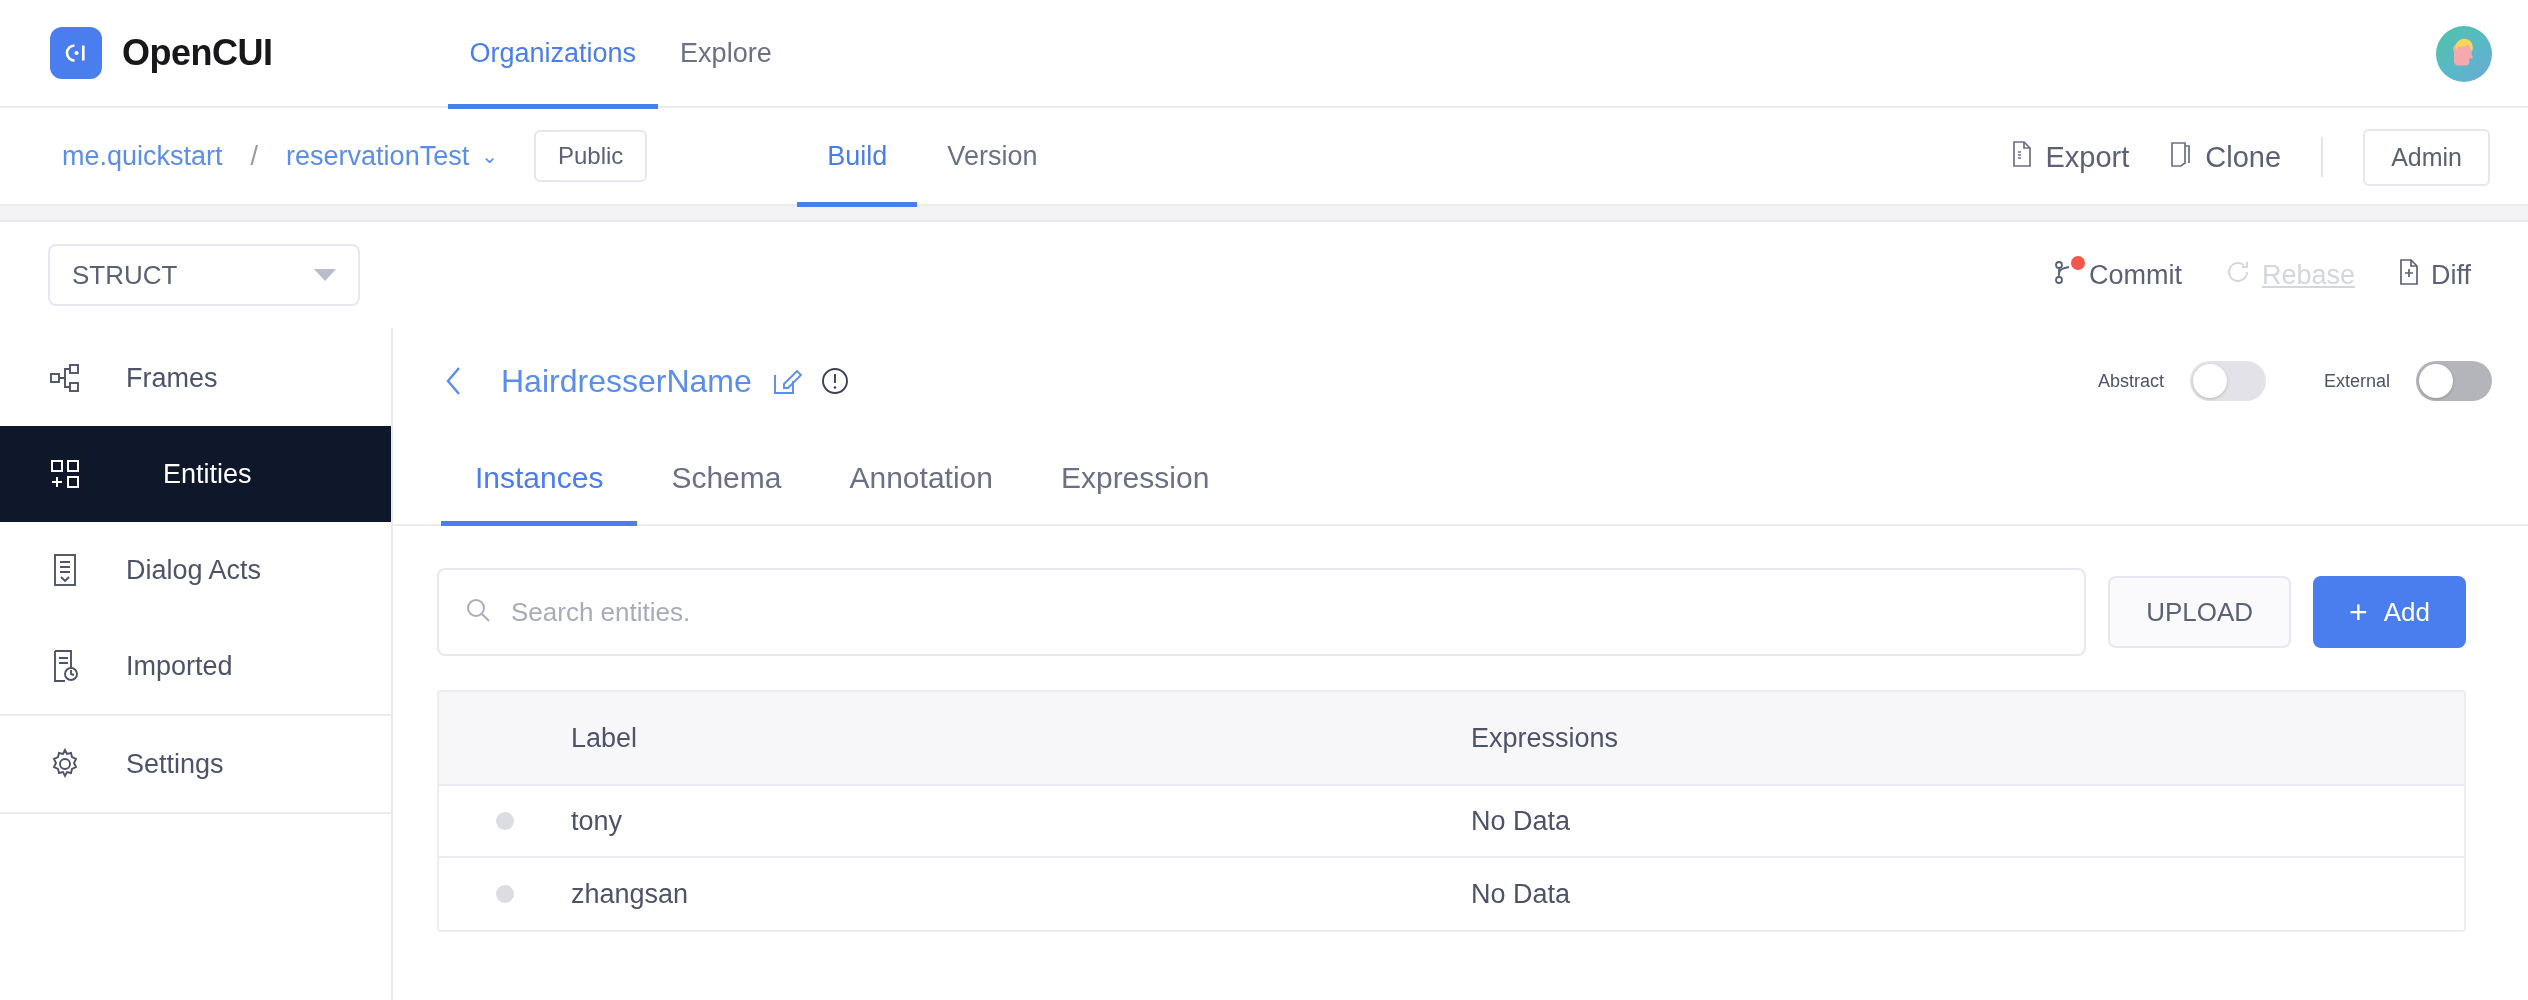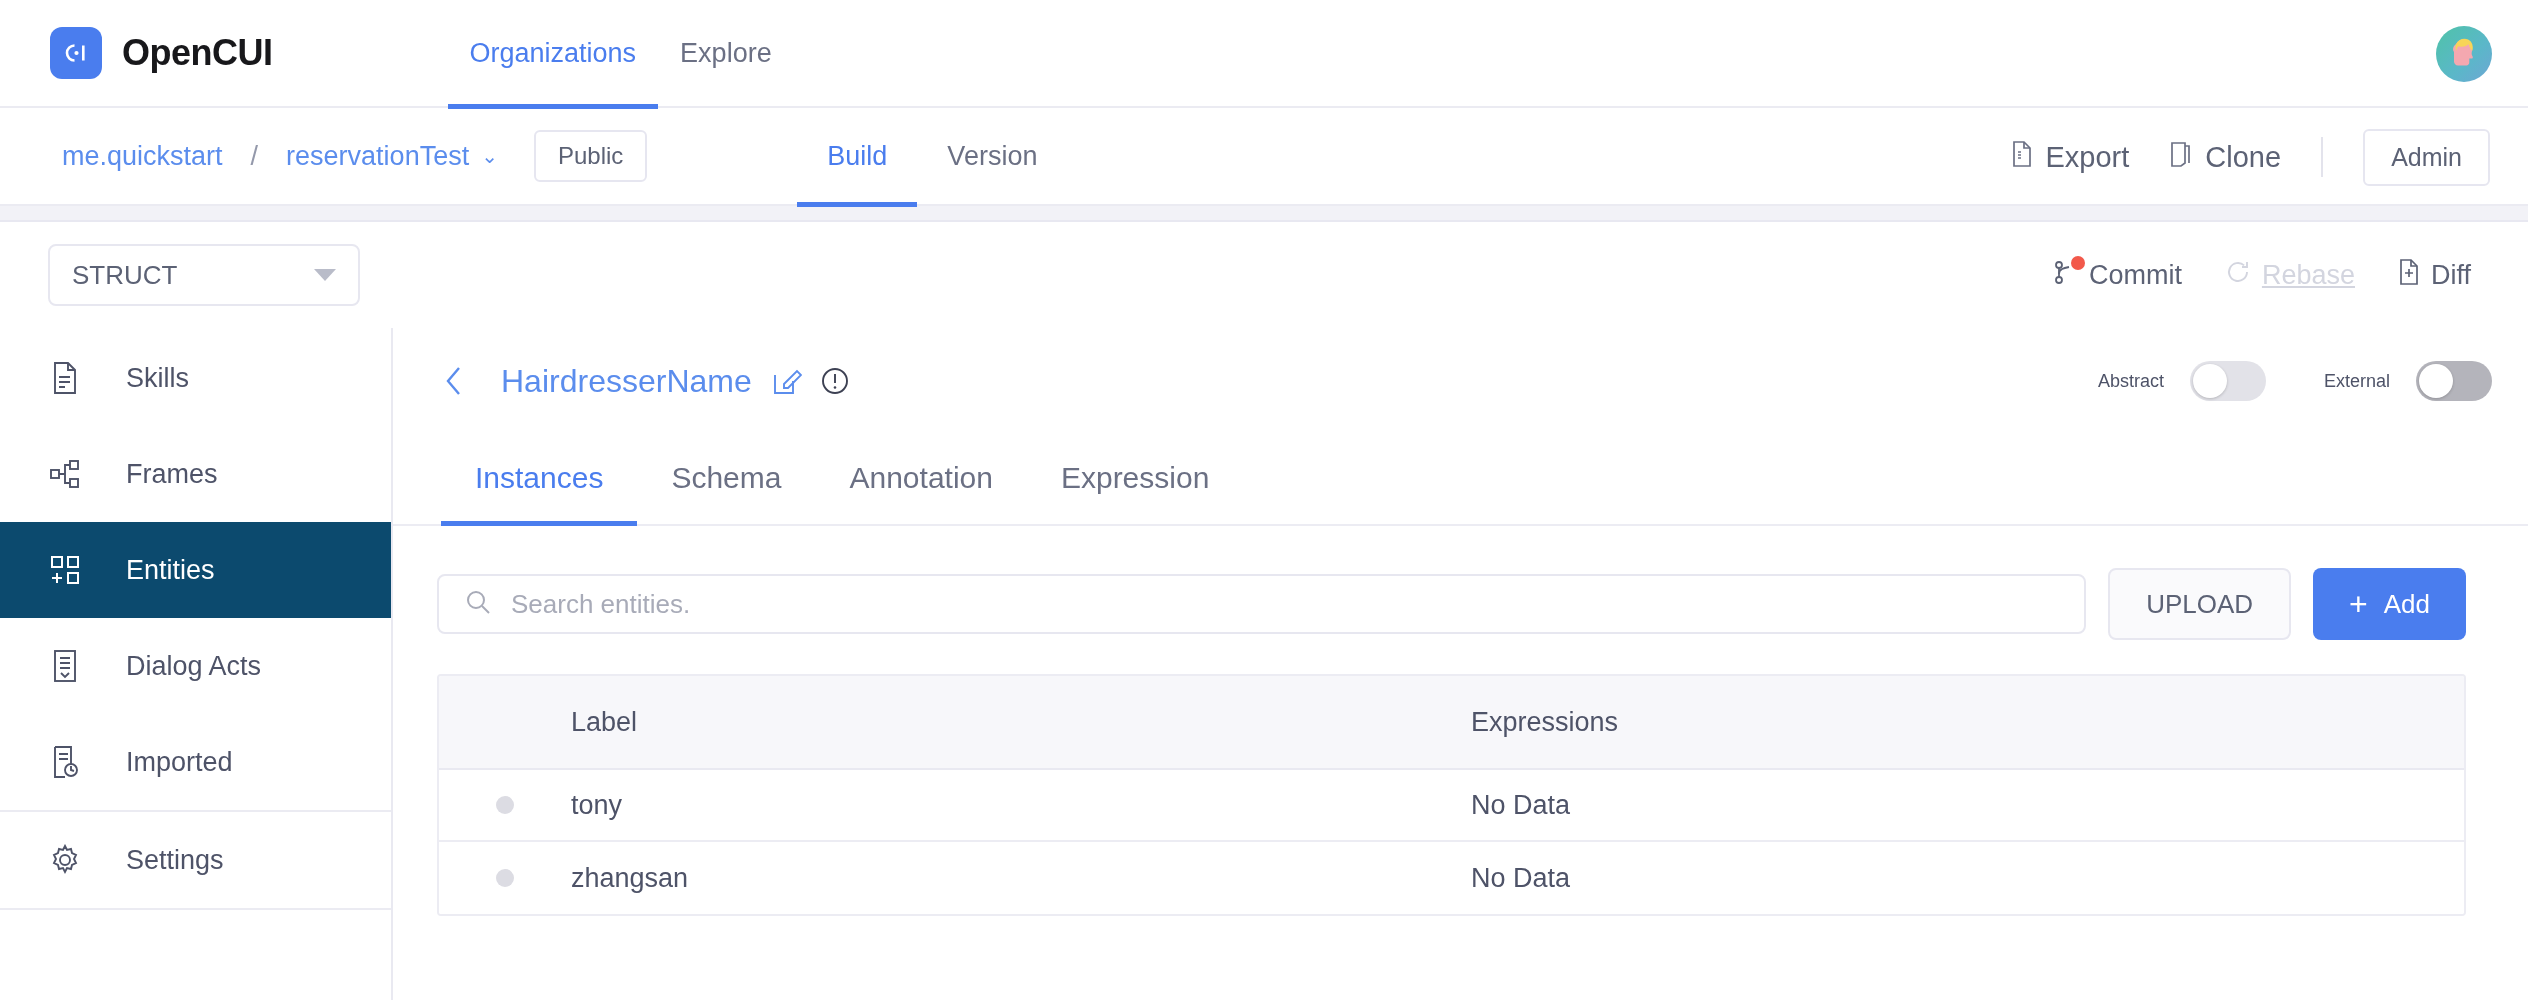--- a/index.html
+++ b/index.html
@@ -134,21 +134,21 @@
   
   .sidebar {
     width: 393px; flex: 0 0 393px;
     border-right: 2px solid #e9e9f1;
     background:#fff; padding-top: 2px;
   }
   .side-item {
     height: 96px; display:flex; align-items:center;
     padding-left: 46px; cursor:pointer; color:#4e5368;
   }
-  .side-item.active { background:#0c4a6e; color:#fff; }
+  .side-item.active { background:#0f172a; color:#fff;gap:37px; }
   .side-icon { width:38px; height:38px; display:flex; align-items:center; justify-content:center; }
   .side-label { font-size: 27px; margin-left: 42px; }
   .side-divider { height:2px; background:#ebebf2; width:100%; }
 
   
   .content { flex:1; background:#fff; position:relative; }
 
   .entity-head {
     height: 106px; display:flex; align-items:center;
     padding-left: 48px; position:relative;
@@ -186,21 +186,21 @@
   .subtab.active::after {
     content:""; position:absolute; left:0; right:0; bottom:-2px;
     height: 5px; background:#4a7dee;
   }
 
   .searchrow {
     display:flex; align-items:center;
     padding: 42px 62px 0 44px;
   }
   .searchbox {
-    flex:1; height: 60px;
+    flex:1; height: 88px;
     border: 2px solid #e7e7f0; border-radius: 8px;
     display:flex; align-items:center; padding: 0 26px; background:#fff;
   }
   .search-input {
     border:none; outline:none; flex:1; margin-left: 20px;
     font-size: 26px; color:#4e5368; font-family:"Liberation Sans", sans-serif;
     background: transparent;
   }
   .search-input::placeholder { color:#a8abb8; }
   .upload-btn {
@@ -347,30 +347,20 @@
         </span>
         <span>Diff</span>
       </div>
     </div>
   </div>
 
   <div class="body">
 
     <div class="sidebar">
 
-      <div class="side-item">
-        <span class="side-icon">
-          <svg width="30" height="34" viewBox="0 0 30 34" fill="none" stroke="#4e5368" stroke-width="1.9">
-            <path d="M5 2h13l7 7v23H5z"></path>
-              <path d="M18 2v7h7"></path>
-              <path d="M9 16h11M9 21h11M9 26h6"></path>
-          </svg>
-        </span>
-        <span class="side-label">Skills</span>
-      </div>
 
       <div class="side-item">
         <span class="side-icon">
           <svg width="32" height="32" viewBox="0 0 32 32" fill="none" stroke="#4e5368" stroke-width="1.9">
             <rect x="2" y="12" width="8" height="8"></rect>
               <rect x="21" y="3" width="8" height="8"></rect>
             <rect x="21" y="21" width="8" height="8"></rect>
             <path d="M10 16h6V7h5M16 16v9h5"></path>
           </svg>
         </span>

